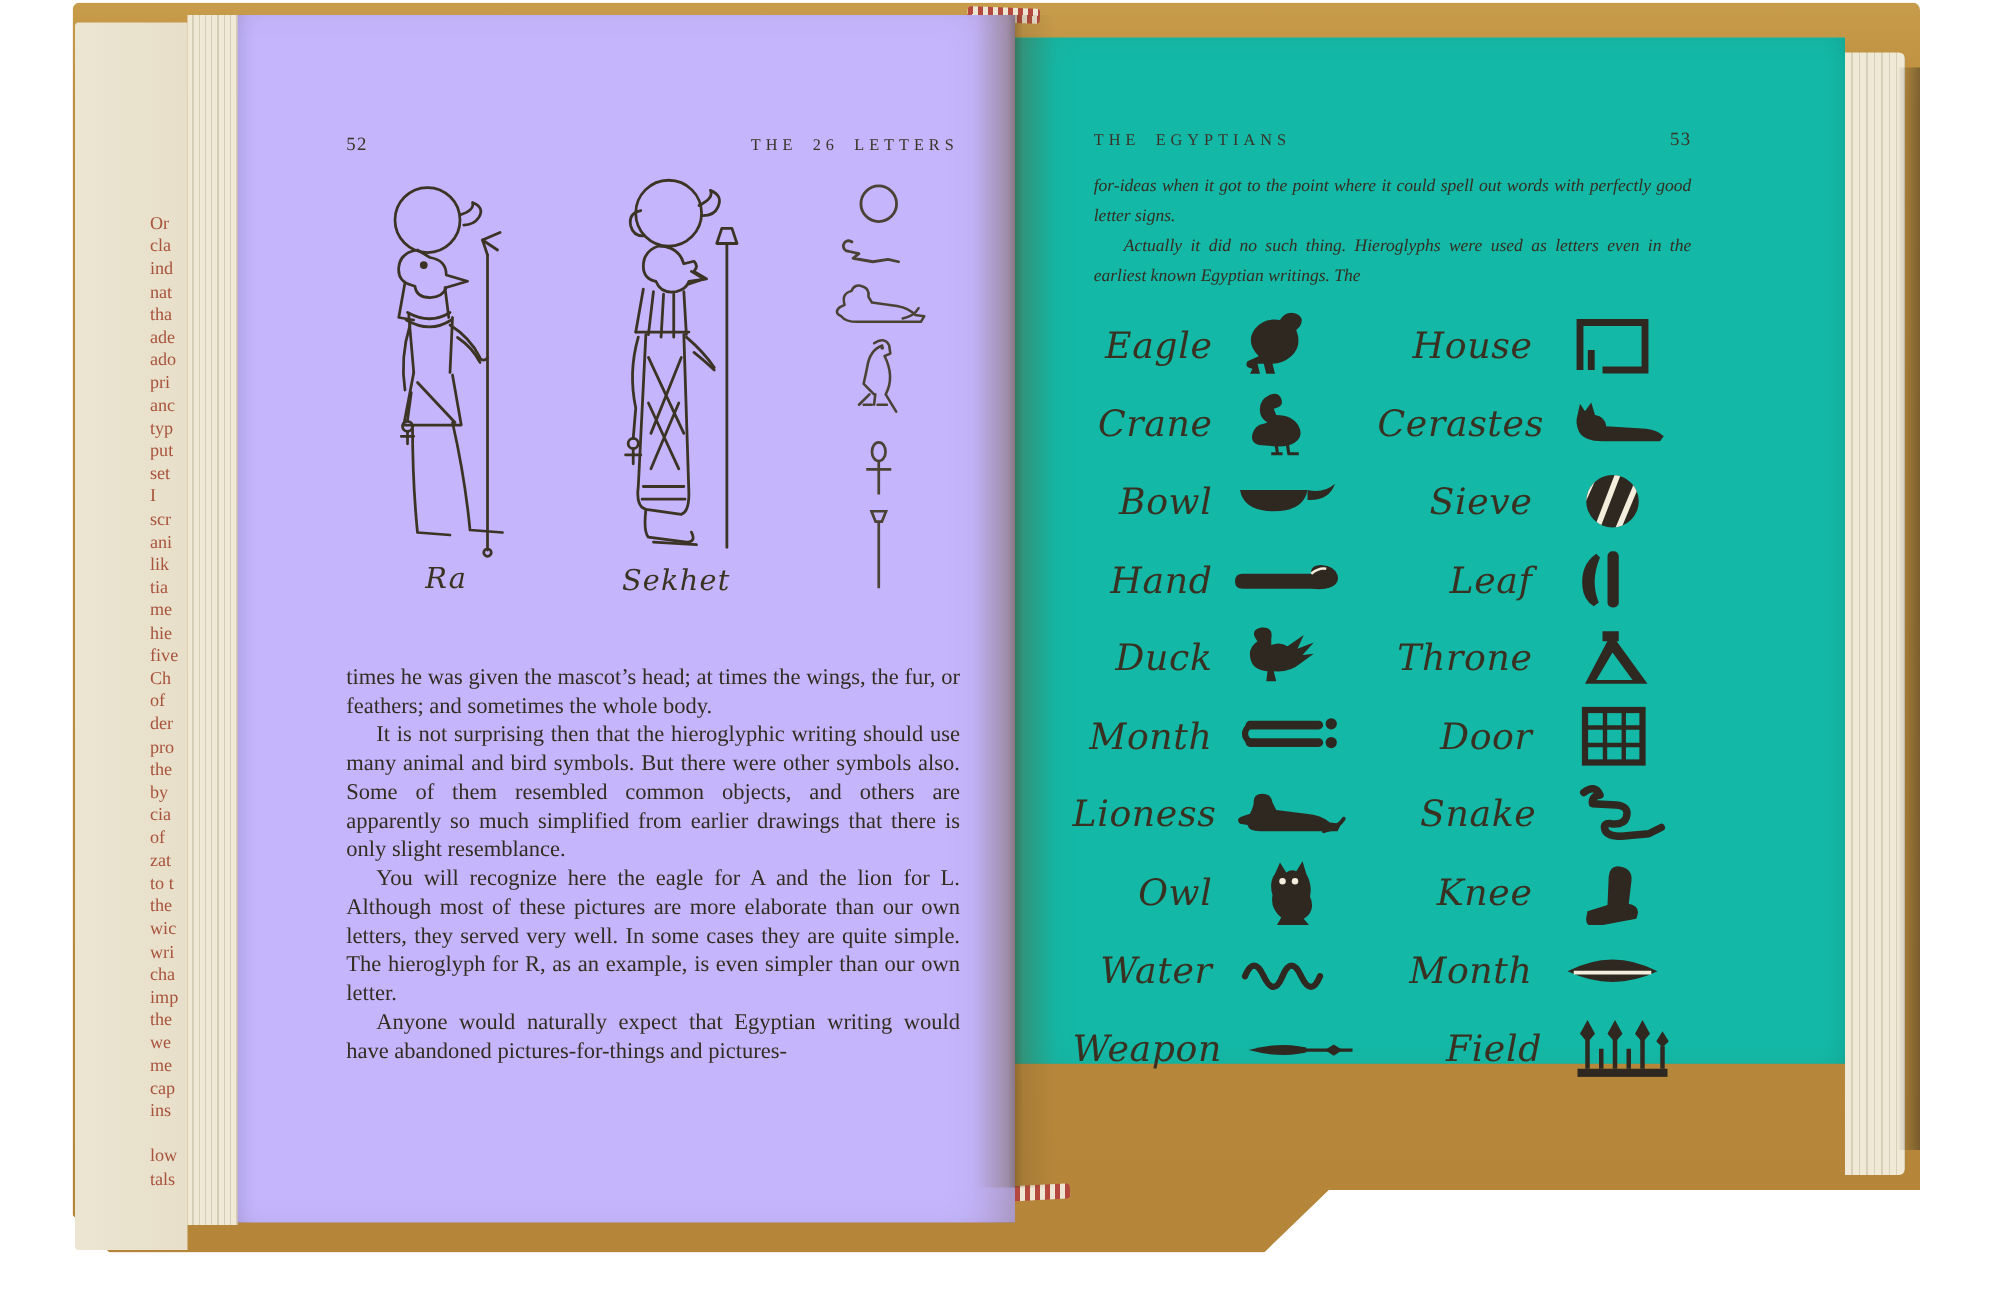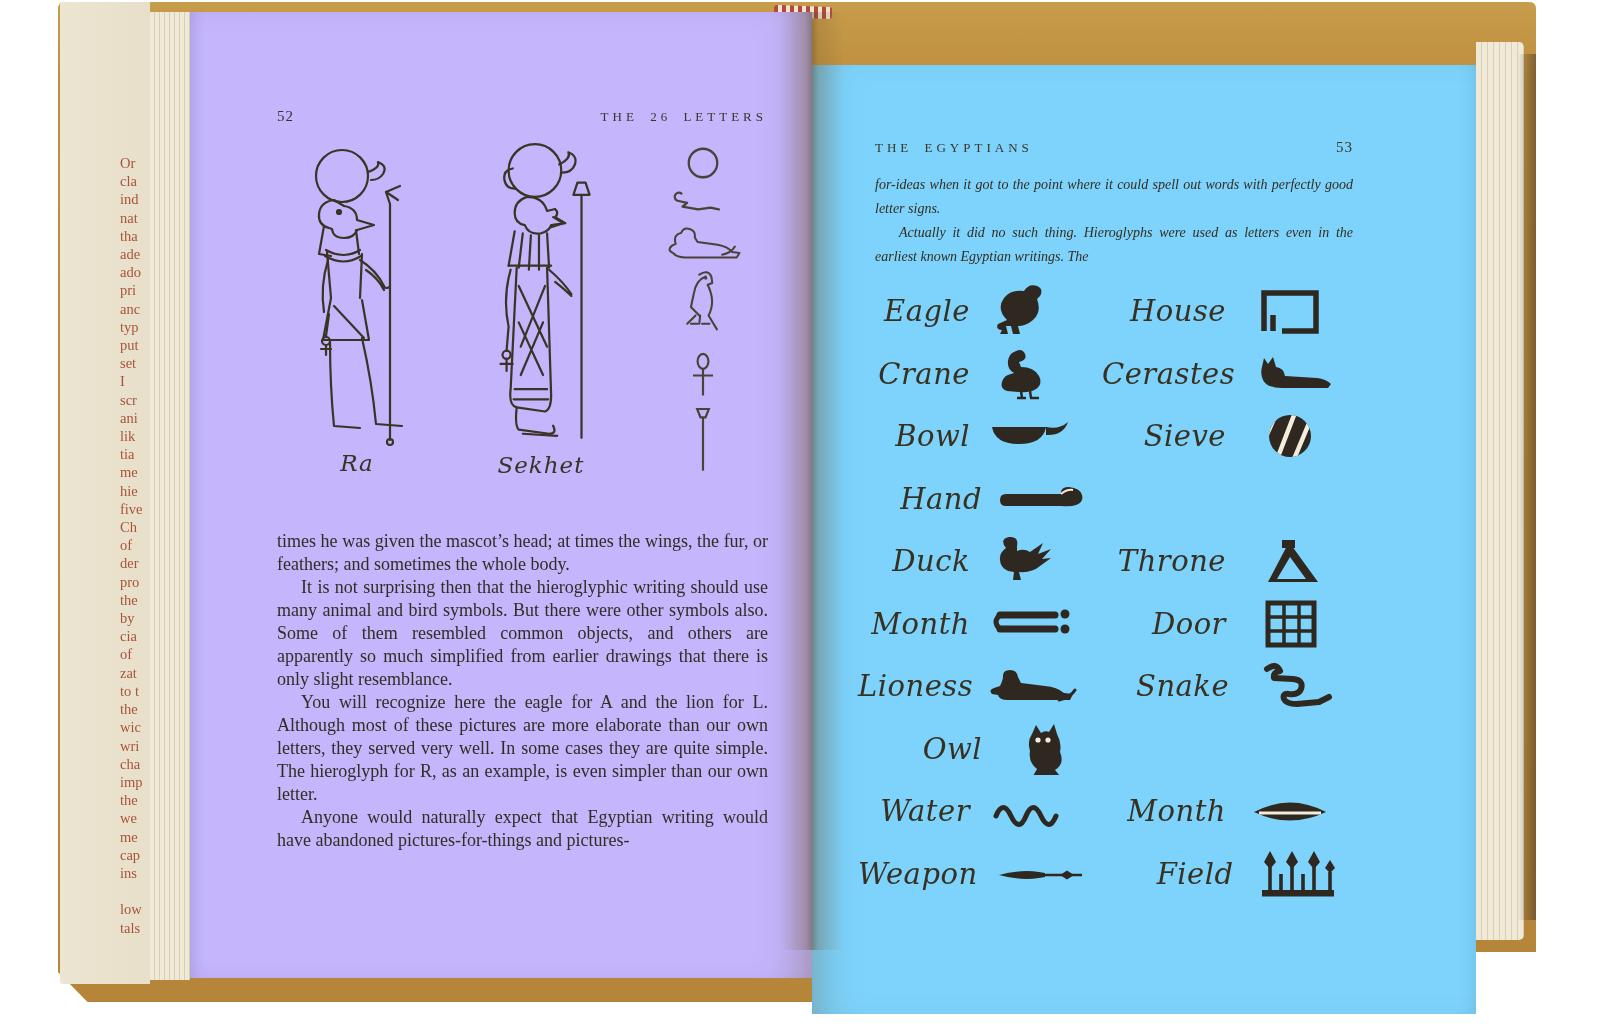--- a/index.html
+++ b/index.html
@@ -4,36 +4,36 @@
 <style>
   html,body{margin:0;padding:0;background:#ffffff;}
   .stage{position:relative;width:1600px;height:1033px;background:#ffffff;overflow:hidden;
          font-family:"Liberation Serif","DejaVu Serif",serif;}
   .book{position:absolute;left:58px;top:2px;width:1492px;height:1002px;}
   .cover{position:absolute;left:0;top:0;width:1478px;height:1000px;
          background:linear-gradient(180deg,#c79c4b 0%,#bd8e3e 8%,#b5853a 100%);
          border-radius:6px;
          clip-path:polygon(0% 0%,100% 0%,100% 95%,68% 95%,64.5% 100%,2% 100%,0% 97%);
          box-shadow:0 16px 30px rgba(90,70,35,.22);}
-  .flap{position:absolute;left:2px;top:0;width:90px;height:982px;
+  .flap{position:absolute;left:2px;top:16px;width:90px;height:982px;
         background:linear-gradient(90deg,#ece5d1,#e7dfc9);border-radius:3px 0 0 3px;}
   .flap-text{position:absolute;left:60px;top:152px;width:29px;height:790px;overflow:hidden;
              color:#a8533c;font-size:14.5px;line-height:18.2px;white-space:pre-line;
              font-family:"Liberation Serif",serif;}
   .stack-left{position:absolute;left:92px;top:10px;width:40px;height:968px;
               background:repeating-linear-gradient(90deg,#f0e9d6 0 4px,#d5cdb6 4px 5px);}
   .stack-right{position:absolute;left:1418px;top:40px;width:48px;height:898px;border-radius:0 5px 5px 0;
                background:repeating-linear-gradient(90deg,#f0e9d6 0 5px,#d7cfb8 5px 6px);}
   .right-shadow{position:absolute;left:1460px;top:52px;width:18px;height:866px;
                 background:linear-gradient(90deg,rgba(45,40,28,0),rgba(45,40,28,.45));}
   .page{position:absolute;background:#c4b5fd;}
   .page-left{left:132px;top:10px;width:622px;height:966px;
              box-shadow:inset -36px 0 40px -26px rgba(100,75,40,.38), inset 12px 0 16px -12px rgba(0,0,0,.18);}
-  .page-right{left:754px;top:28px;width:664px;height:949px;background:#7dd3fc;
-              box-shadow:inset 32px 0 40px -26px rgba(100,75,40,.35), inset -14px 0 18px -14px rgba(0,0,0,.12);margin-top:35px;}
+  .page-right{left:754px;top:28px;width:664px;height:821px;background:#14b8a6;
+              box-shadow:inset 32px 0 40px -26px rgba(100,75,40,.35), inset -14px 0 18px -14px rgba(0,0,0,.12);}
   .gutter{position:absolute;left:722px;top:10px;width:64px;height:938px;pointer-events:none;
           background:linear-gradient(90deg,rgba(110,85,45,0) 0%,rgba(110,85,45,.22) 40%,rgba(80,60,30,.38) 50%,rgba(110,85,45,.20) 60%,rgba(110,85,45,0) 100%);}
   .headband{position:absolute;border-radius:3px;
             background:repeating-linear-gradient(90deg,#b4483c 0 4px,#ede4d2 4px 8px);}
   .hb-top{left:716px;top:4px;width:58px;height:12px;transform:rotate(2deg);}
   .hb-bottom{left:746px;top:946px;width:52px;height:12px;transform:rotate(-3deg);}
 
   
   .p-header{position:absolute;display:flex;justify-content:space-between;align-items:baseline;
             color:#3a3427;}
@@ -327,20 +327,29 @@
           <div class="g-row">
             <div class="g-cell left">
               <span class="g-label">Hand</span>
               <span class="g-icon">
                 <svg viewBox="0 0 92 52" width="92" height="52" fill="#2e2820">
                   <path d="M8 21 h55 q-1 -7 8 -7 q11 1 13 8 q2 7 -6 10 q-5 2 -15 1 h-55 q-6 0 -6 -6 t6 -6 z"></path>
                   <path d="M63 21 q6 -5 12 -4" stroke="#f3eddc" stroke-width="2" fill="none"></path>
                 </svg>
               </span>
             </div>
+            <div class="g-cell right">
+              <span class="g-label">Leaf</span>
+              <span class="g-icon">
+                <svg viewBox="0 0 92 52" width="92" height="52" fill="#2e2820">
+                  <path d="M33 5 q-13 9 -11 27 q1 10 9 15 l4 -3 q-7 -17 1 -36 z"></path>
+                  <rect x="42" y="3" width="9" height="45" rx="4"></rect>
+                </svg>
+              </span>
+            </div>
           </div>
           <div class="g-row">
             <div class="g-cell left">
               <span class="g-label">Duck</span>
               <span class="g-icon">
                 <svg viewBox="0 0 92 52" width="92" height="52" fill="#2e2820">
                   <path d="M20 13 q-7 -9 3 -11 q10 -1 8 9 v5 q7 -3 13 1 l13 -9 -5 11 13 -5 -9 10 9 -1 -11 8 q-8 7 -21 6 l2 8 h-8 l1 -8 q-13 -1 -14 -12 q-1 -7 6 -12 z"></path>
                 </svg>
               </span>
             </div>
@@ -404,20 +413,28 @@
             <div class="g-cell left">
               <span class="g-label">Owl</span>
               <span class="g-icon">
                 <svg viewBox="0 0 92 52" width="92" height="52" fill="#2e2820">
                   <path d="M34 11 l4 -9 5 8 q4 -3 8 -1 l5 -8 3 10 q5 9 3 18 q5 12 -5 18 l5 6 h-27 l4 -7 q-9 -7 -7 -18 q-3 -10 2 -17 z"></path>
                   <circle cx="40" cy="17" r="2.6" fill="#f3eddc"></circle>
                   <circle cx="50" cy="17" r="2.6" fill="#f3eddc"></circle>
                 </svg>
               </span>
             </div>
+            <div class="g-cell right">
+              <span class="g-label">Knee</span>
+              <span class="g-icon">
+                <svg viewBox="0 0 92 52" width="92" height="52" fill="#2e2820">
+                  <path d="M50 5 q13 1 11 13 l-2 17 q9 2 7 9 l-1 3 -32 6 q-9 1 -8 -7 l1 -5 16 -5 1 -23 q1 -8 7 -8 z"></path>
+                </svg>
+              </span>
+            </div>
           </div>
           <div class="g-row">
             <div class="g-cell left">
               <span class="g-label">Water</span>
               <span class="g-icon">
                 <svg viewBox="0 0 92 52" width="92" height="52">
                   <path d="M10 31 q7 -17 15 0 t15 0 15 0 15 0" fill="none" stroke="#2e2820" stroke-width="5" stroke-linecap="round"></path>
                 </svg>
               </span>
             </div>

